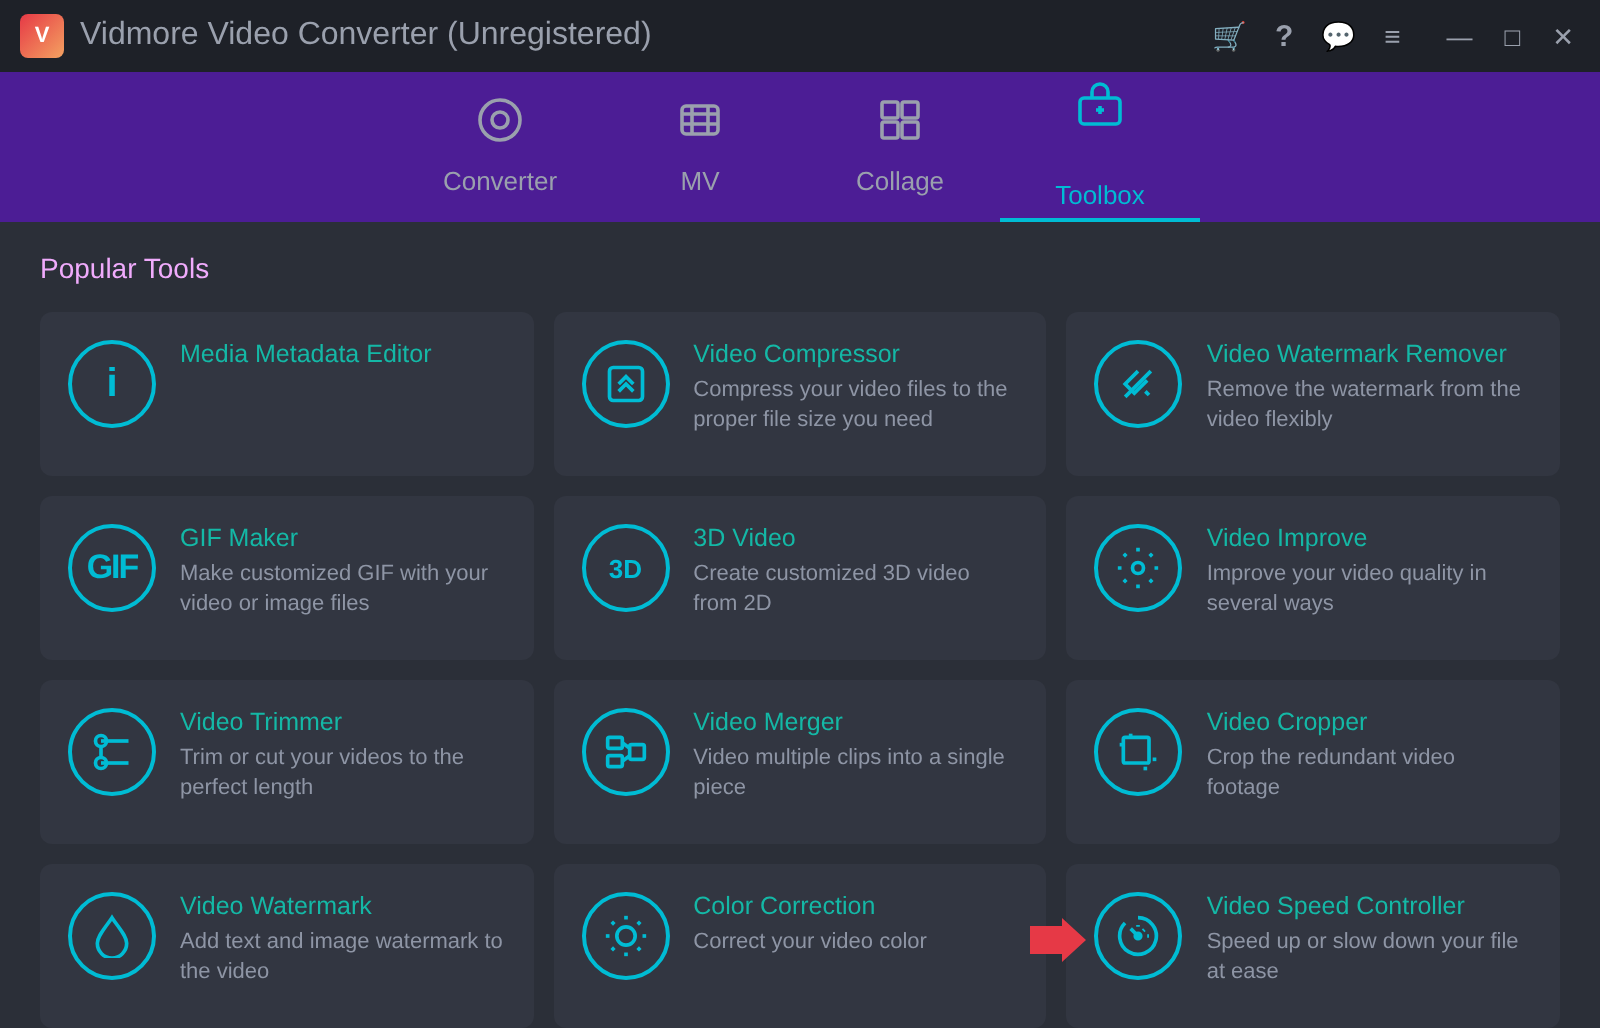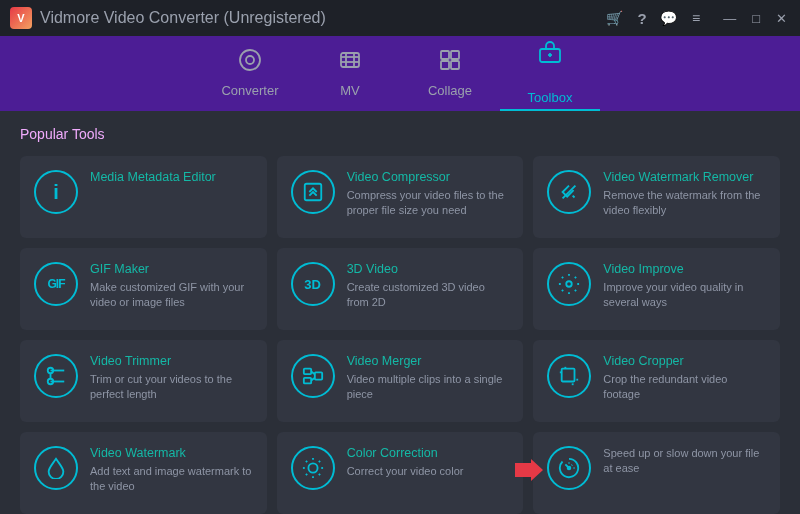--- a/index.html
+++ b/index.html
@@ -269,21 +269,21 @@
         </svg>
       </div>
       <div class="tool-info">
         <div class="tool-name">Video Watermark Remover</div>
         <div class="tool-desc">Remove the watermark from the video flexibly</div>
       </div>
     </div>
 
     <div class="tool-card">
       <div class="tool-icon-circle">
-        <span style="font-size:12px; font-weight:bold; color:#00bcd4; letter-spacing:-1px;">GIF</span>
+        <span style="font-size:17px; font-weight:bold; color:#00bcd4; letter-spacing:-1px;">GIF</span>
       </div>
       <div class="tool-info">
         <div class="tool-name">GIF Maker</div>
         <div class="tool-desc">Make customized GIF with your video or image files</div>
       </div>
     </div>
 
     <div class="tool-card">
       <div class="tool-icon-circle">
         <span style="font-size:13px; font-weight:bold; color:#00bcd4;">3D</span>
@@ -396,18 +396,19 @@
       </div>
       <div class="tool-icon-circle">
         <svg width="22" height="22" viewBox="0 0 24 24" fill="none" stroke="#00bcd4" stroke-width="2">
           <path d="M12 2a10 10 0 11-7.07 2.93"></path>
           <path d="M12 12L8 8"></path>
           <circle cx="12" cy="12" r="1.5" fill="#00bcd4"></circle>
           <path d="M12 6v1M18 12h-1M15.5 8.5l-.7.7"></path>
         </svg>
       </div>
       <div class="tool-info">
+        <div class="tool-name">Video Speed Controller</div>
         <div class="tool-desc">Speed up or slow down your file at ease</div>
       </div>
     </div>
 
   </div>
 </div>
 
 </body></html>

